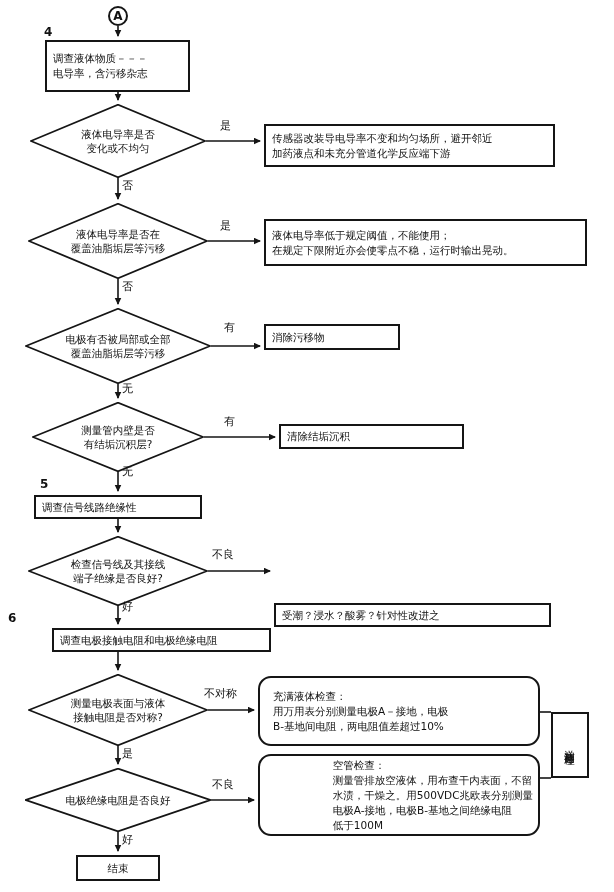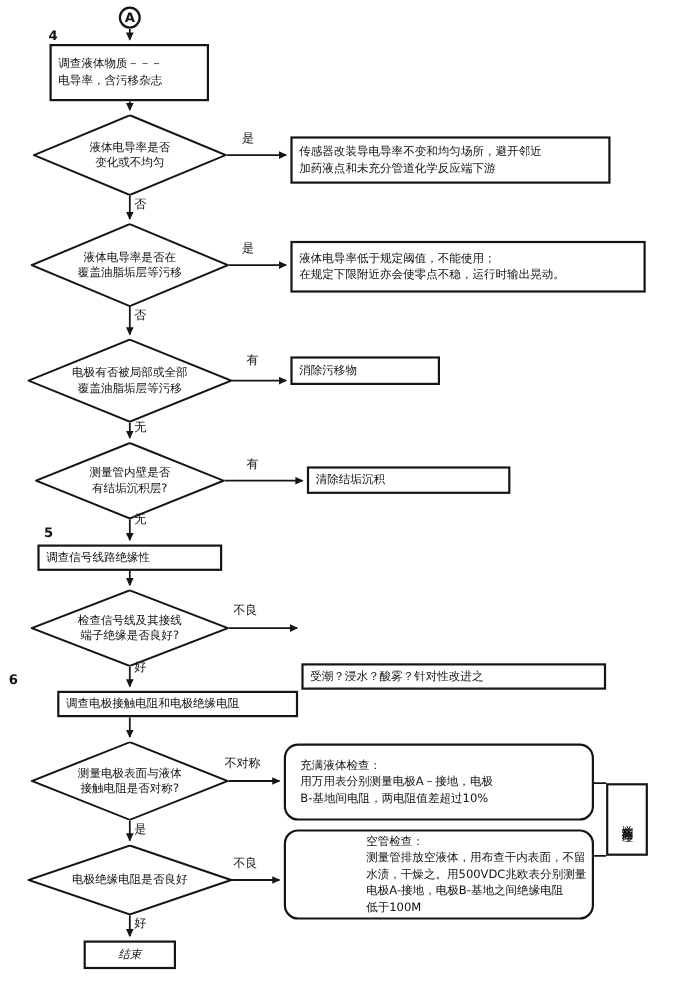--- a/index.html
+++ b/index.html
@@ -8,21 +8,21 @@
     font-family:"DejaVu Sans",sans-serif;color:#111;overflow:hidden;
   }
   .wires{position:absolute;left:0;top:0;width:614px;height:892px;}
   .node{position:absolute;box-sizing:border-box;}
   .rect{
     border:2px solid #151515;background:#fff;
     display:flex;align-items:center;justify-content:flex-start;
     font-size:10.5px;line-height:15px;white-space:pre-line;
     padding:2px 5px 2px 6px;
   }
-  .rect.center{justify-content:center;text-align:center;padding:2px;font-style:italic;}
+  .rect.center{justify-content:center;text-align:center;padding:2px;}
   .rect.numbered{padding-left:13px;border-radius:13px;}
   .diamond{background:transparent;}
   .diamond svg{position:absolute;left:0;top:0;width:100%;height:100%;}
   .diamond .dtext{
     position:absolute;inset:0;display:flex;align-items:center;justify-content:center;
     text-align:center;font-size:10.5px;line-height:14px;white-space:pre-line;
   }
   .circleA{
     border:2px solid #151515;border-radius:50%;background:#fff;
     display:flex;align-items:center;justify-content:center;

